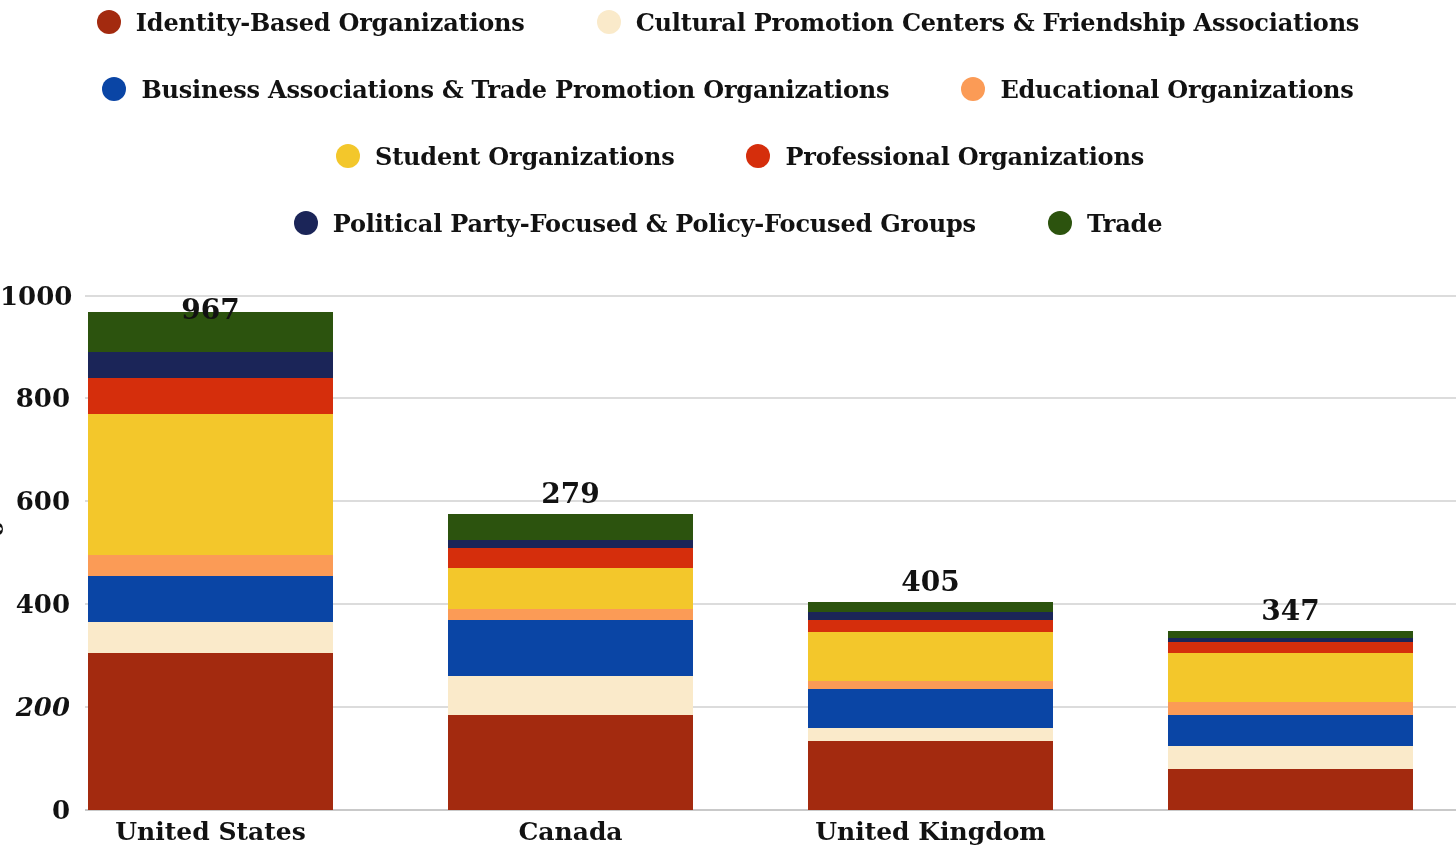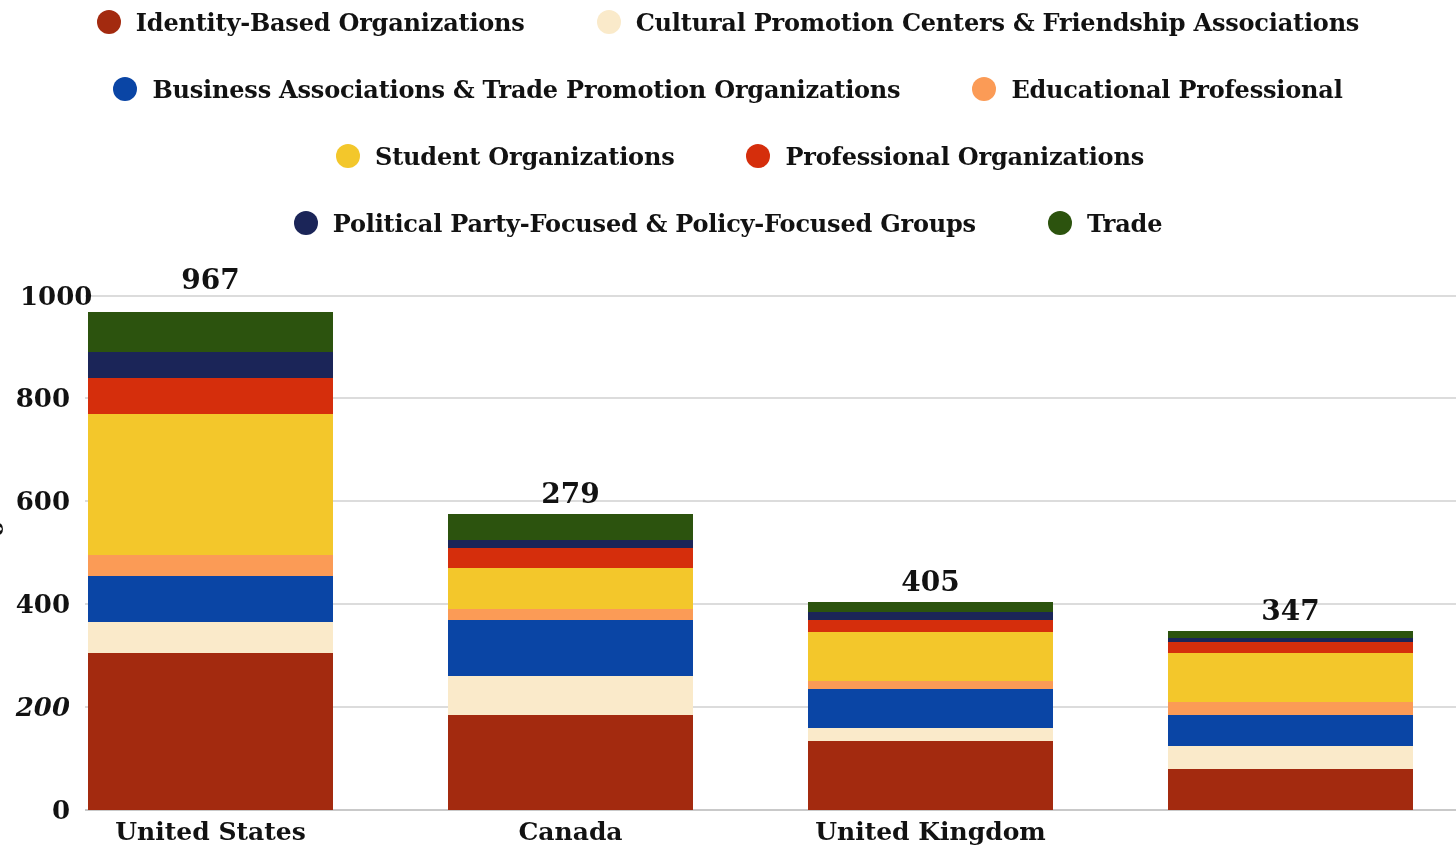--- a/index.html
+++ b/index.html
@@ -113,21 +113,21 @@
           <span class="legend-label">Cultural Promotion Centers &amp; Friendship Associations</span>
         </div>
       </div>
       <div class="legend-row" style="top: 67px;">
         <div class="legend-item">
           <span class="legend-dot" style="background: rgb(10, 69, 165);"></span>
           <span class="legend-label">Business Associations &amp; Trade Promotion Organizations</span>
         </div>
         <div class="legend-item">
           <span class="legend-dot" style="background: rgb(251, 155, 86);"></span>
-          <span class="legend-label">Educational Professional</span>
+          <span class="legend-label">Educational Organizations</span>
         </div>
       </div>
       <div class="legend-row" style="top: 134px; padding-left: 12px;">
         <div class="legend-item">
           <span class="legend-dot" style="background: rgb(243, 199, 43);"></span>
           <span class="legend-label">Student Organizations</span>
         </div>
         <div class="legend-item">
           <span class="legend-dot" style="background: rgb(213, 46, 12);"></span>
           <span class="legend-label">Professional Organizations</span>
@@ -149,30 +149,30 @@
       <div class="ytick" style="left: 0px; top: 794px;">0</div>
       <div class="gridline" style="left: 85px; width: 1371px; top: 706.1px;"></div>
       <div class="ytick" style="left: 0px; top: 691.1px; font-style: italic;">200</div>
       <div class="gridline" style="left: 85px; width: 1371px; top: 603.2px;"></div>
       <div class="ytick" style="left: 0px; top: 588.2px;">400</div>
       <div class="gridline" style="left: 85px; width: 1371px; top: 500.3px;"></div>
       <div class="ytick" style="left: 0px; top: 485.3px;">600</div>
       <div class="gridline" style="left: 85px; width: 1371px; top: 397.4px;"></div>
       <div class="ytick" style="left: 0px; top: 382.4px;">800</div>
       <div class="gridline" style="left: 85px; width: 1371px; top: 294.5px;"></div>
-      <div class="ytick" style="left: 8px; top: 279.5px; padding-left: 12px;">1000</div>
+      <div class="ytick" style="left: 0px; top: 279.5px;">1000</div>
       <div class="bar-seg" style="left: 88px; width: 245px; top: 653.077px; height: 156.922px; background: rgb(163, 42, 15);"></div>
       <div class="bar-seg" style="left: 88px; width: 245px; top: 622.207px; height: 30.87px; background: rgb(250, 234, 202);"></div>
       <div class="bar-seg" style="left: 88px; width: 245px; top: 575.903px; height: 46.305px; background: rgb(10, 69, 165);"></div>
       <div class="bar-seg" style="left: 88px; width: 245px; top: 555.322px; height: 20.58px; background: rgb(251, 155, 86);"></div>
       <div class="bar-seg" style="left: 88px; width: 245px; top: 413.835px; height: 141.487px; background: rgb(243, 199, 43);"></div>
       <div class="bar-seg" style="left: 88px; width: 245px; top: 377.82px; height: 36.015px; background: rgb(213, 46, 12);"></div>
       <div class="bar-seg" style="left: 88px; width: 245px; top: 352.095px; height: 25.725px; background: rgb(27, 37, 88);"></div>
       <div class="bar-seg" style="left: 88px; width: 245px; top: 312.478px; height: 39.6165px; background: rgb(44, 83, 14);"></div>
-      <div class="bar-total" style="left: 88px; top: 263px;">967</div>
+      <div class="bar-total" style="left: 88px; top: 293px;">967</div>
       <div class="xlabel" style="left: 88px;">United States</div>
       <div class="bar-seg" style="left: 448px; width: 245px; top: 714.817px; height: 95.1825px; background: rgb(163, 42, 15);"></div>
       <div class="bar-seg" style="left: 448px; width: 245px; top: 676.23px; height: 38.5875px; background: rgb(250, 234, 202);"></div>
       <div class="bar-seg" style="left: 448px; width: 245px; top: 619.635px; height: 56.595px; background: rgb(10, 69, 165);"></div>
       <div class="bar-seg" style="left: 448px; width: 245px; top: 609.345px; height: 10.29px; background: rgb(251, 155, 86);"></div>
       <div class="bar-seg" style="left: 448px; width: 245px; top: 568.185px; height: 41.16px; background: rgb(243, 199, 43);"></div>
       <div class="bar-seg" style="left: 448px; width: 245px; top: 547.605px; height: 20.58px; background: rgb(213, 46, 12);"></div>
       <div class="bar-seg" style="left: 448px; width: 245px; top: 539.888px; height: 7.7175px; background: rgb(27, 37, 88);"></div>
       <div class="bar-seg" style="left: 448px; width: 245px; top: 514.163px; height: 25.725px; background: rgb(44, 83, 14);"></div>
       <div class="bar-total" style="left: 448px; top: 477.163px;">279</div>

